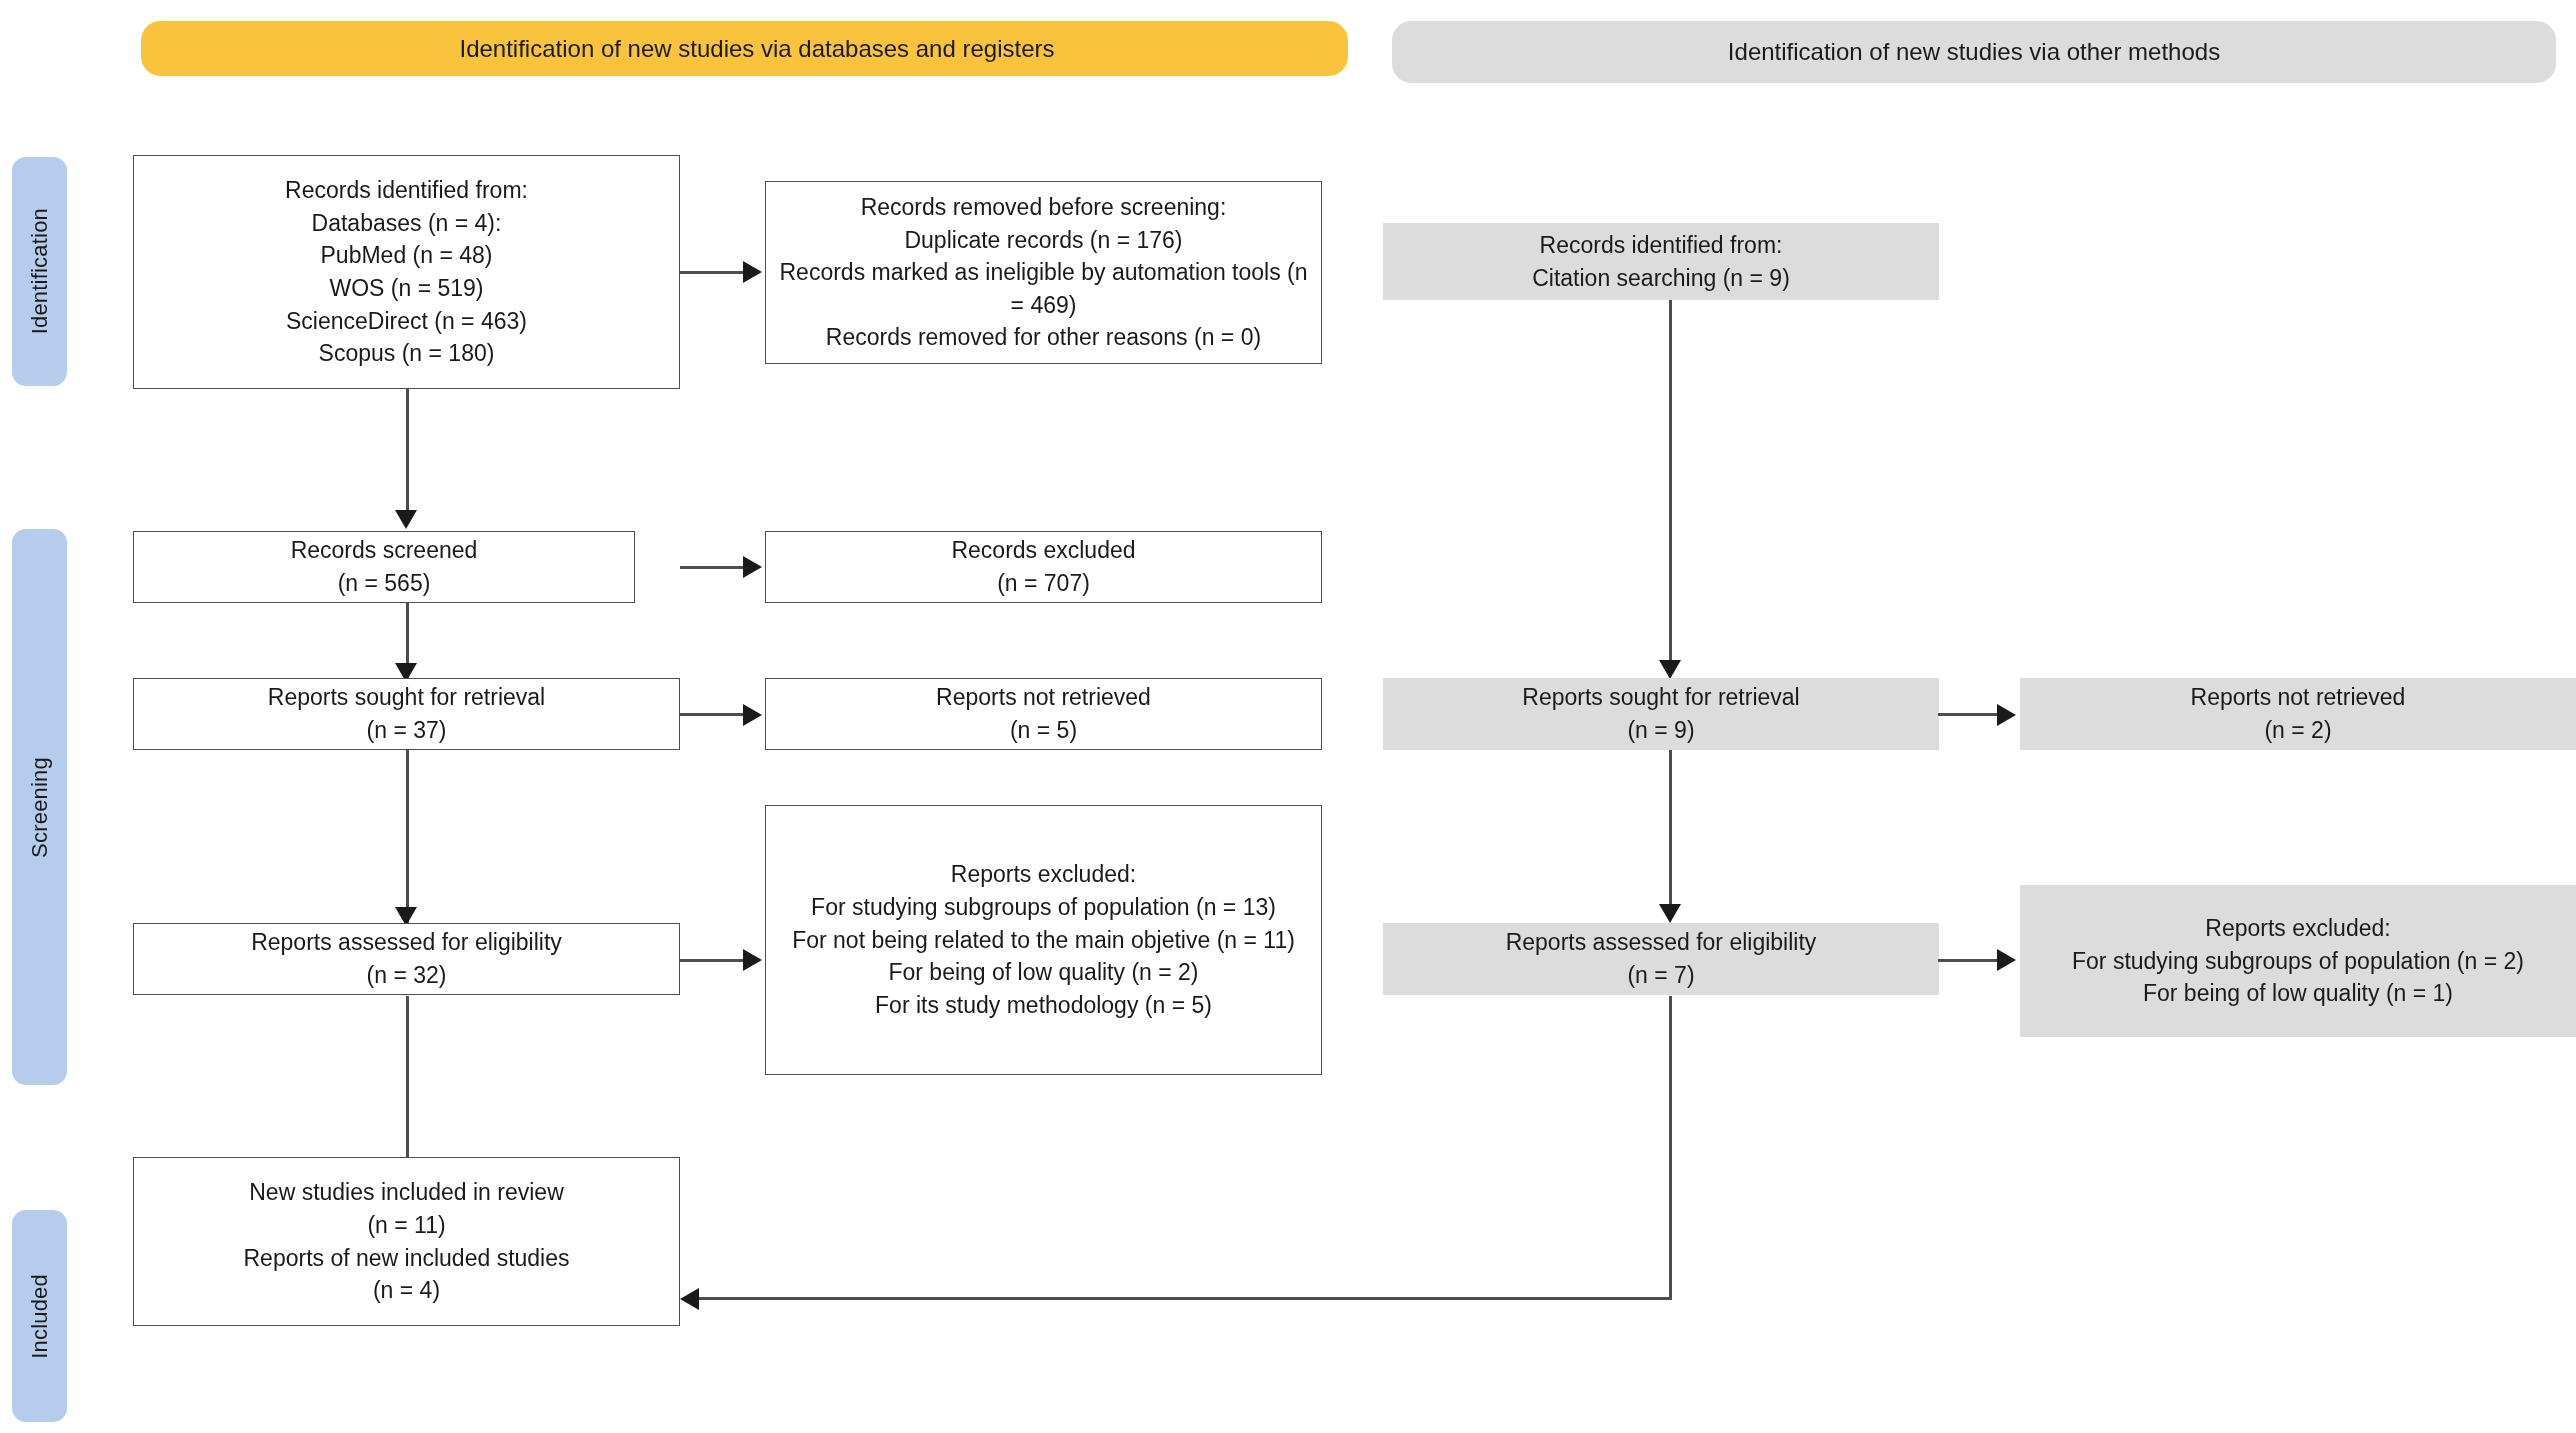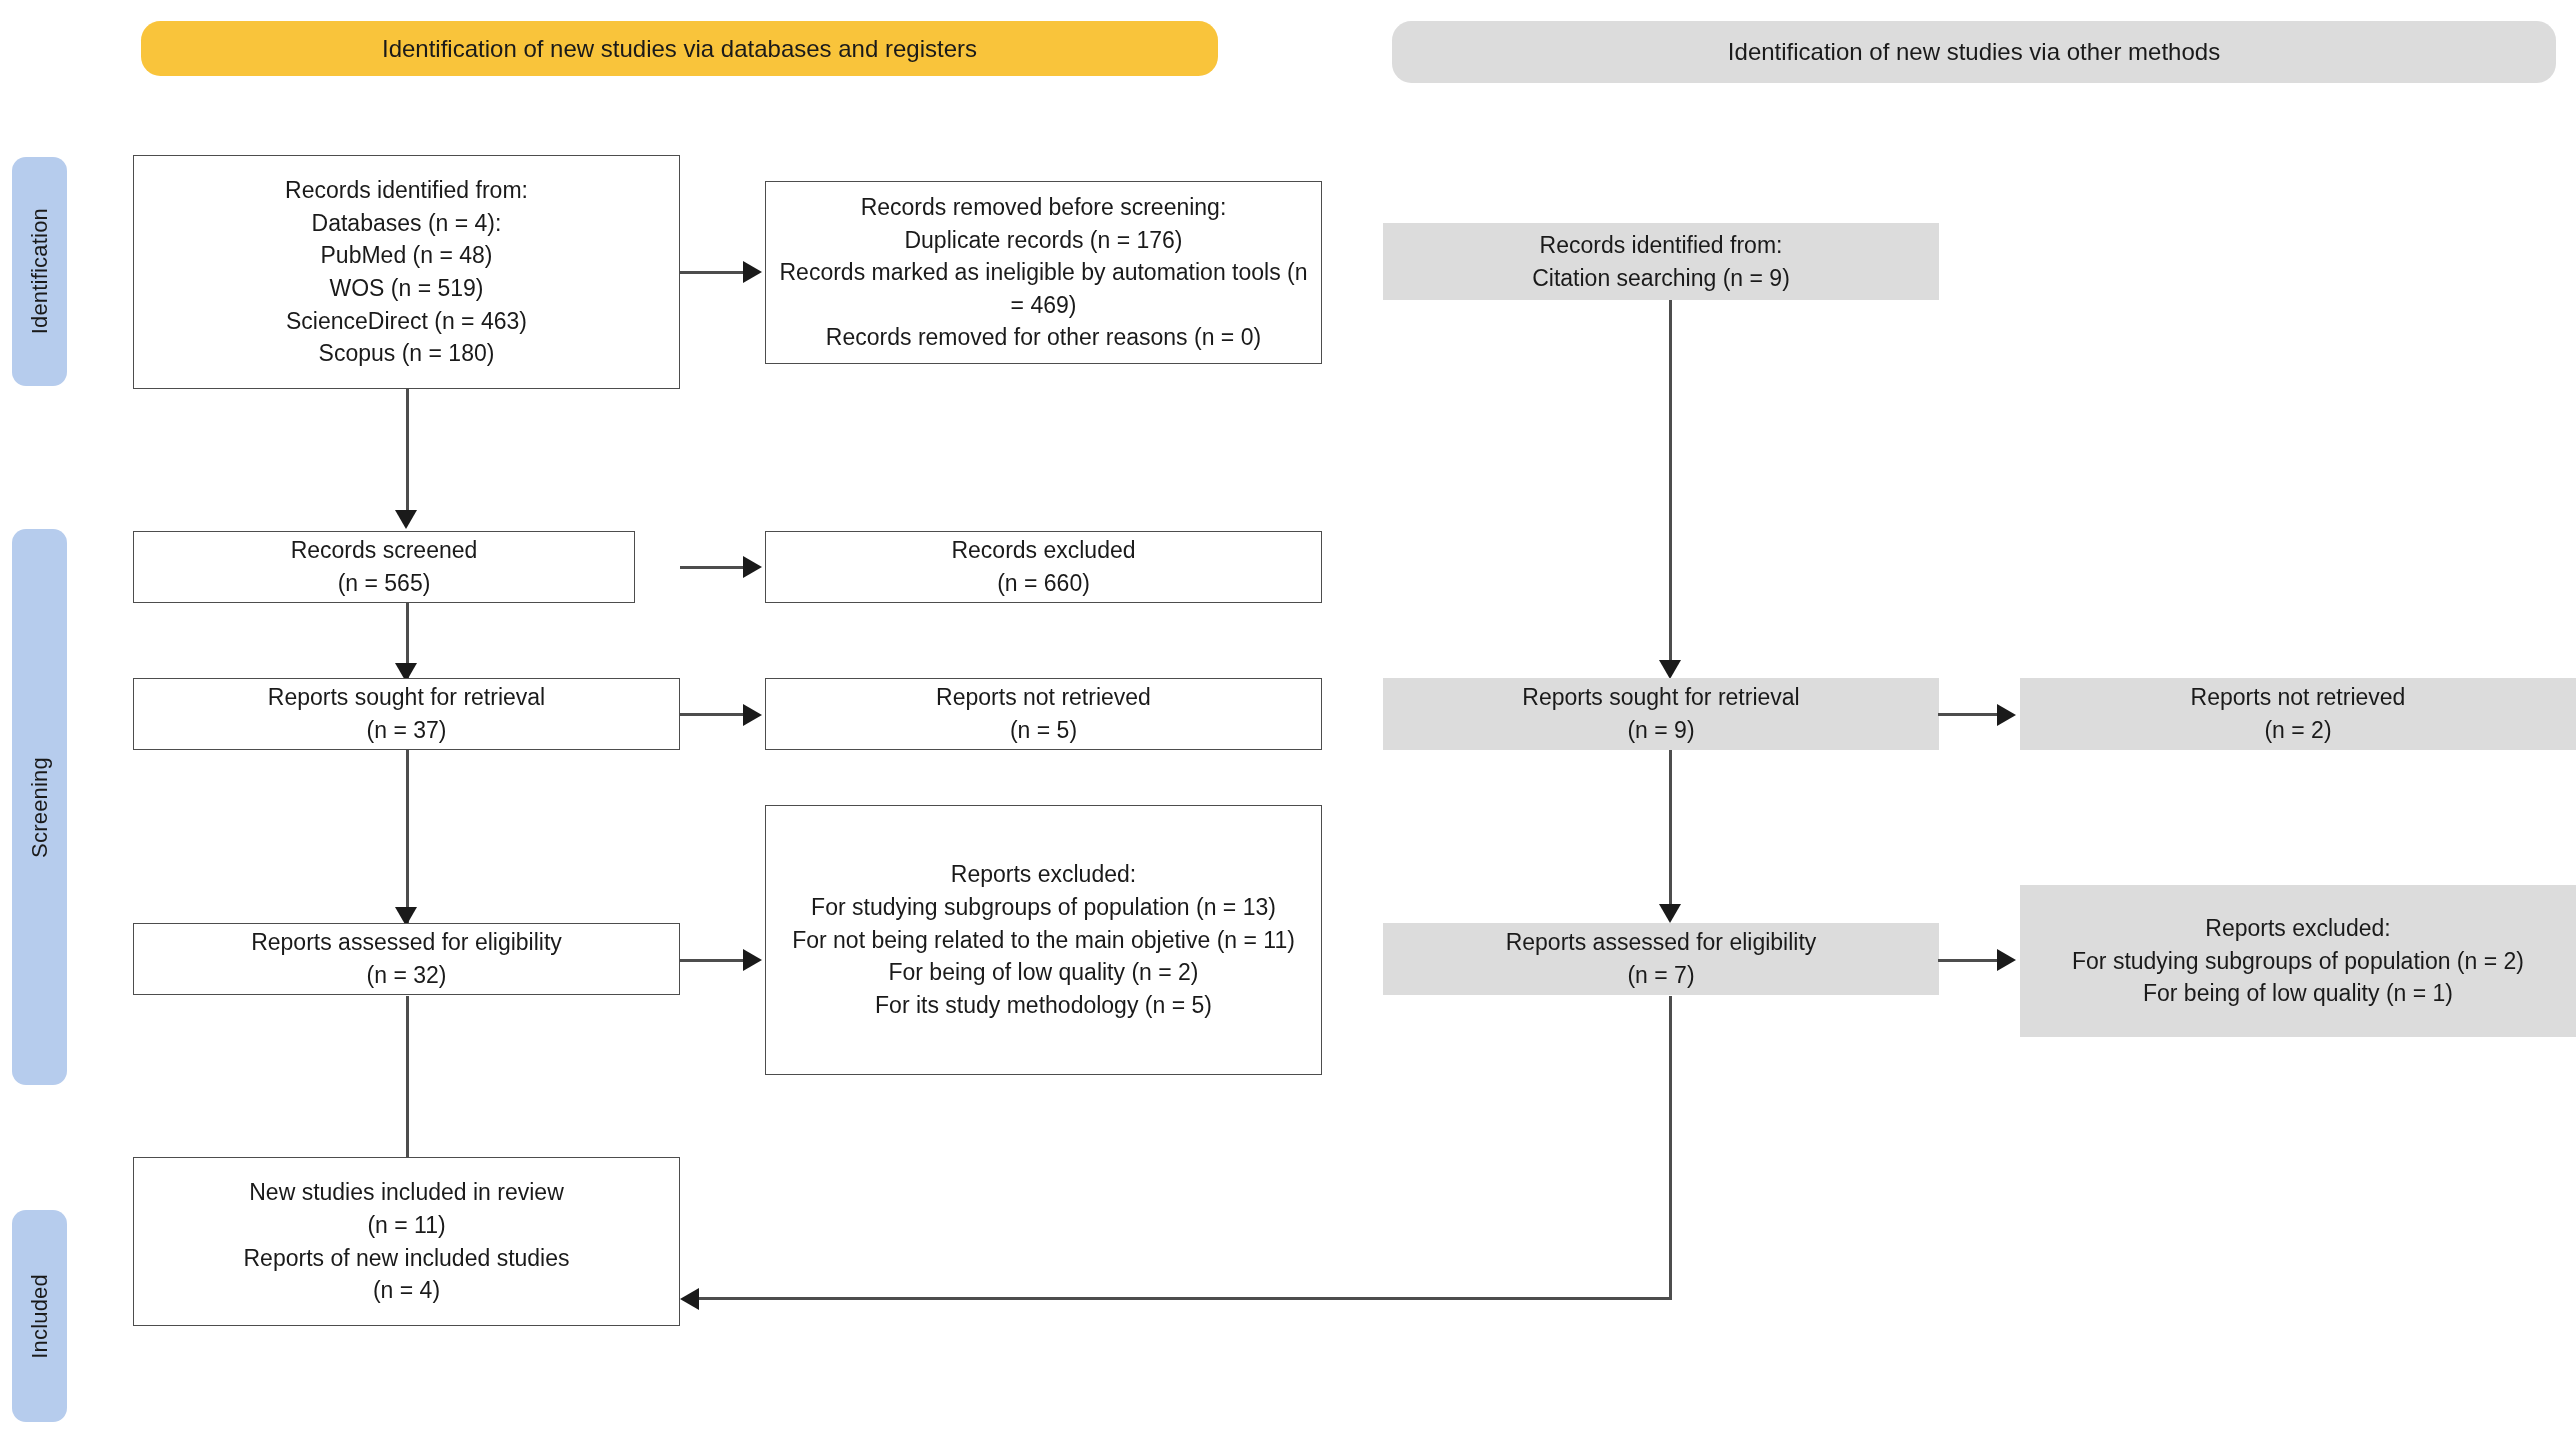--- a/index.html
+++ b/index.html
@@ -23,22 +23,23 @@
     display: flex;
     align-items: center;
     justify-content: center;
     font-size: 24px;
     color: #1a1a1a;
     text-align: center;
     line-height: 1.25;
   }
   .banner-db {
     left: 141px; top: 21px;
-    width: 1077px; height: 55px;
+    width: 1182px; height: 55px;
     background: #f9c43b;
+    padding-left: 25px;
   }
   .banner-other {
     left: 1392px; top: 21px;
     width: 1164px; height: 62px;
     background: #dcdcdc;
   }
 
   
   .stage {
     position: absolute;
@@ -157,21 +158,21 @@
   <div class="vline" style="left:406px; top:389px; height:121px;"></div>
   <div class="arrow-d" style="left:395px; top:510px;"></div>
 
   <div class="box box-white" style="left:133px; top:531px; width:502px; height:72px;">
     <div class="txt">Records screened
 (n = 565)</div>
   </div>
 
   <div class="box box-white" style="left:765px; top:531px; width:557px; height:72px;">
     <div class="txt">Records excluded
-(n = 660)</div>
+(n = 707)</div>
   </div>
 
   <div class="hline" style="left:680px; top:566px; width:63px;"></div>
   <div class="arrow-r" style="left:743px; top:556px;"></div>
 
   <div class="vline" style="left:406px; top:603px; height:79px;"></div>
   <div class="arrow-d" style="left:395px; top:663px;"></div>
 
   <div class="box box-white" style="left:133px; top:678px; width:547px; height:72px;">
     <div class="txt">Reports sought for retrieval

